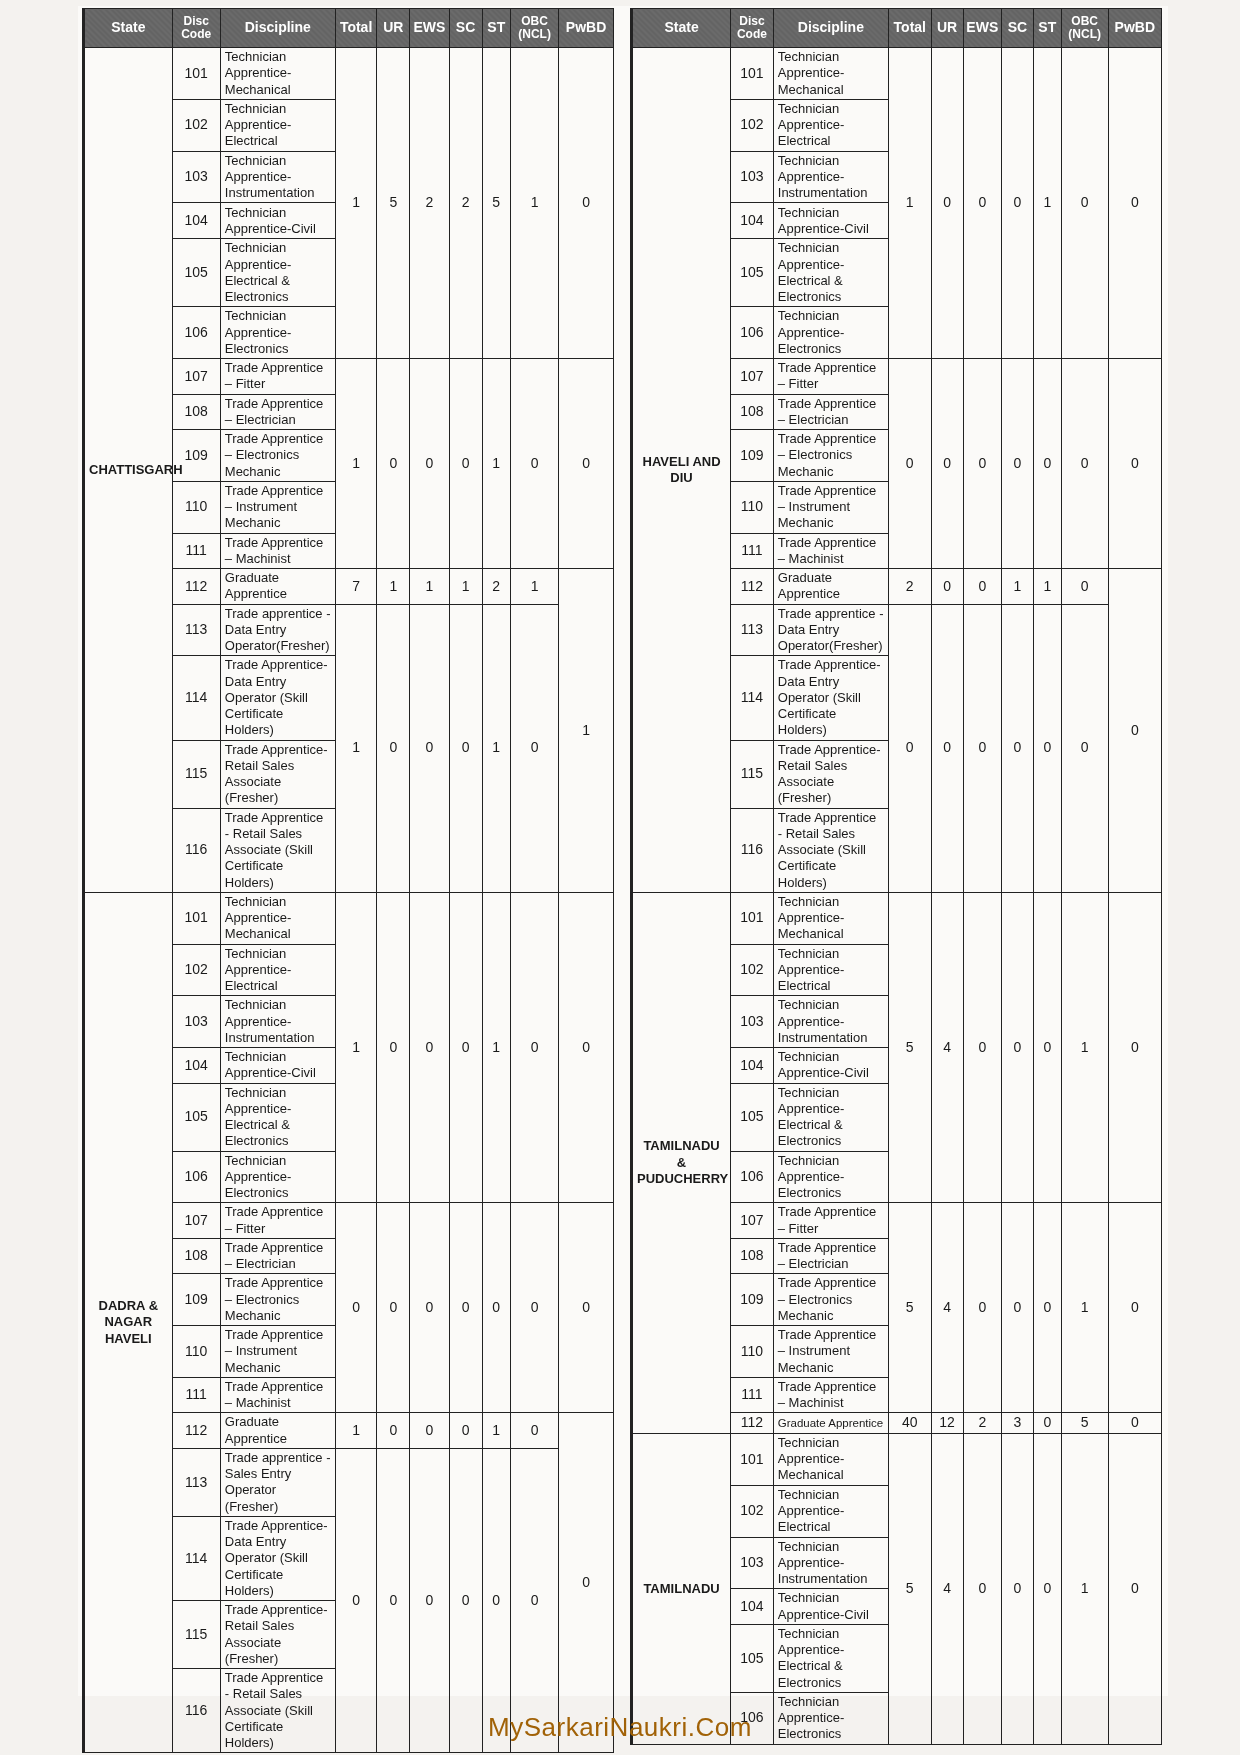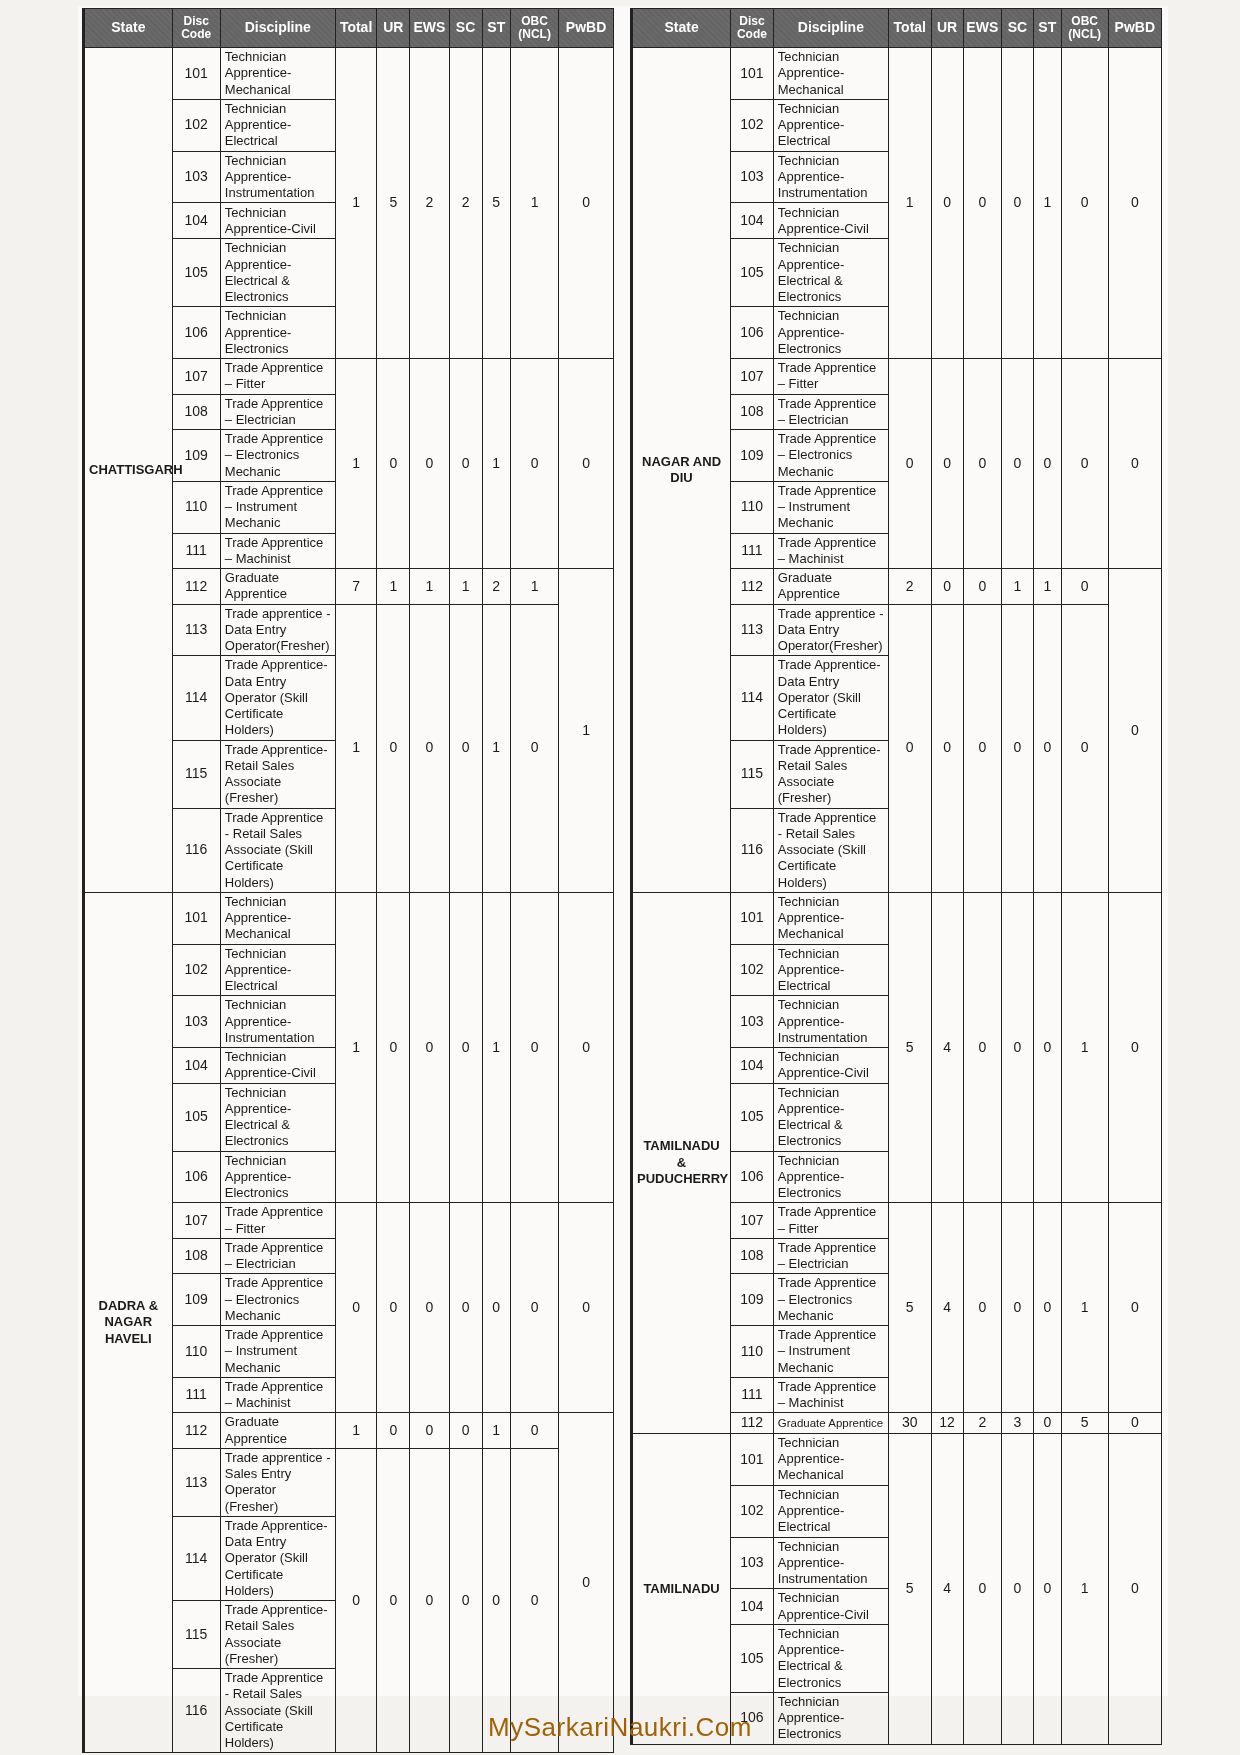--- a/index.html
+++ b/index.html
@@ -289,21 +289,21 @@
       <th>EWS</th>
       <th>SC</th>
       <th>ST</th>
       <th class="small">OBC (NCL)</th>
       <th>PwBD</th>
     </tr>
   </thead>
   <tbody>
 
     <tr style="height:50px">
-      <td class="state" rowspan="16">NAGAR AND DIU</td>
+      <td class="state" rowspan="16">HAVELI AND DIU</td>
       <td class="code">101</td>
       <td class="disc">Technician Apprentice-Mechanical</td>
       <td class="num" rowspan="6">1</td>
       <td class="num" rowspan="6">0</td>
       <td class="num" rowspan="6">0</td>
       <td class="num" rowspan="6">0</td>
       <td class="num" rowspan="6">1</td>
       <td class="num" rowspan="6">0</td>
       <td class="num" rowspan="6">0</td>
     </tr>
@@ -443,21 +443,21 @@
       <td class="code">110</td>
       <td class="disc">Trade Apprentice – Instrument Mechanic</td>
     </tr>
     <tr style="height:34px">
       <td class="code">111</td>
       <td class="disc">Trade Apprentice – Machinist</td>
     </tr>
     <tr style="height:18px">
       <td class="code">112</td>
       <td class="disc" style="font-size:11.5px;white-space:nowrap">Graduate Apprentice</td>
-      <td class="num">30</td>
+      <td class="num">40</td>
       <td class="num">12</td>
       <td class="num">2</td>
       <td class="num">3</td>
       <td class="num">0</td>
       <td class="num">5</td>
       <td class="num">0</td>
     </tr>
 
     <tr style="height:52px">
       <td class="state" rowspan="6">TAMILNADU</td>

